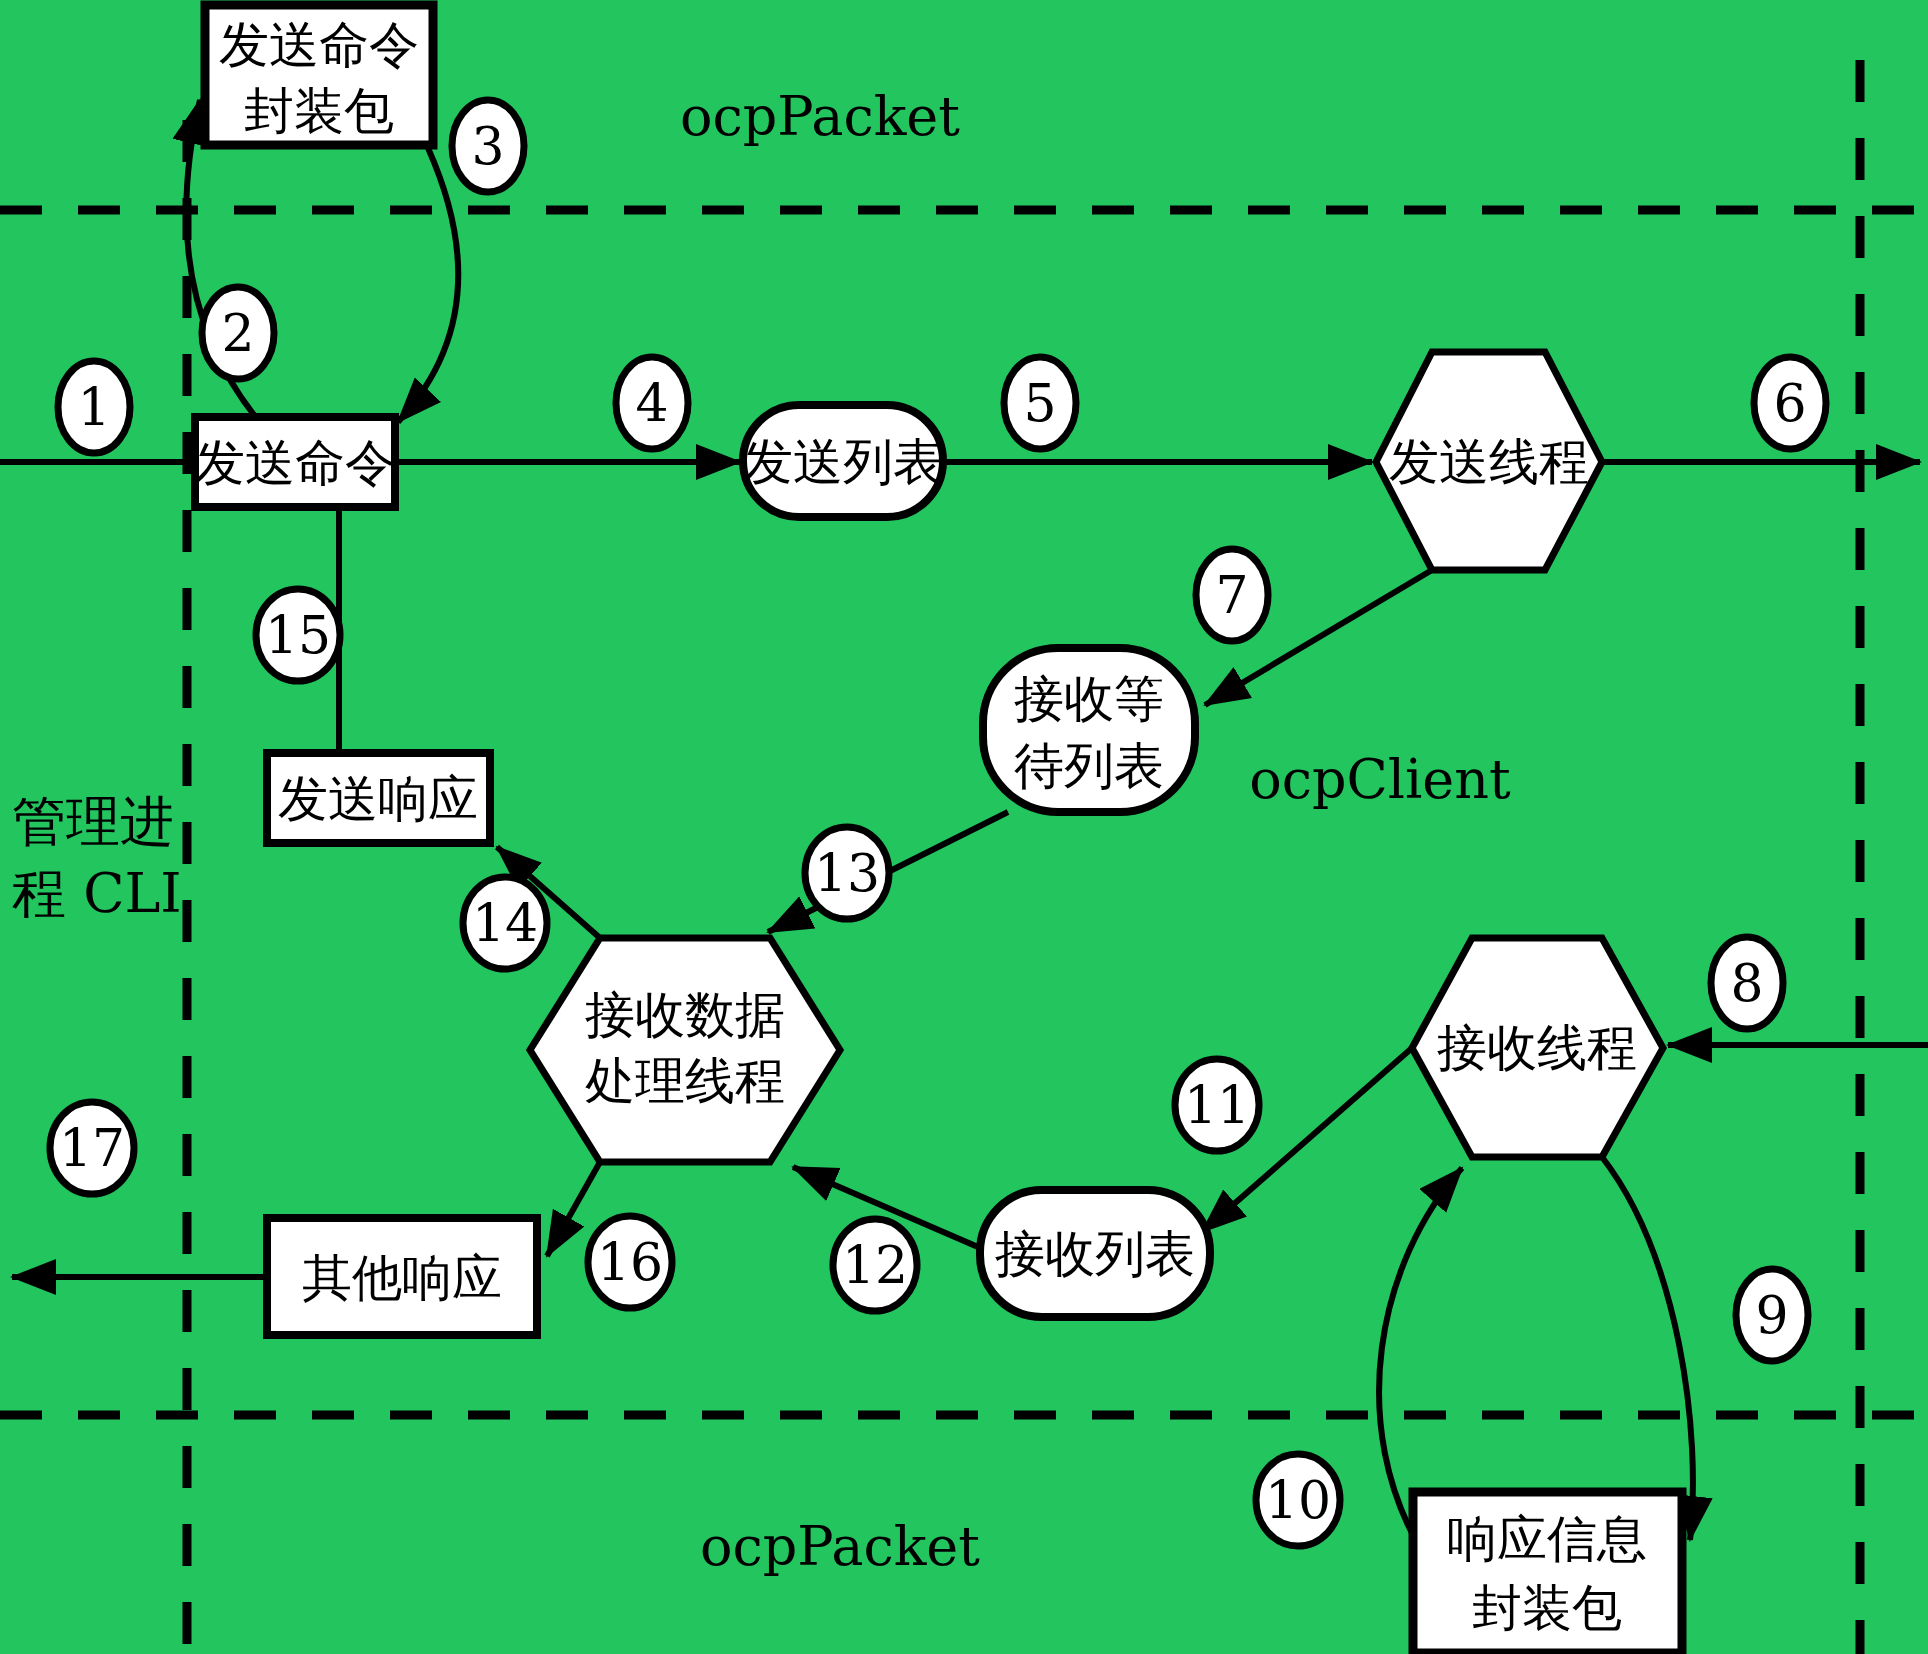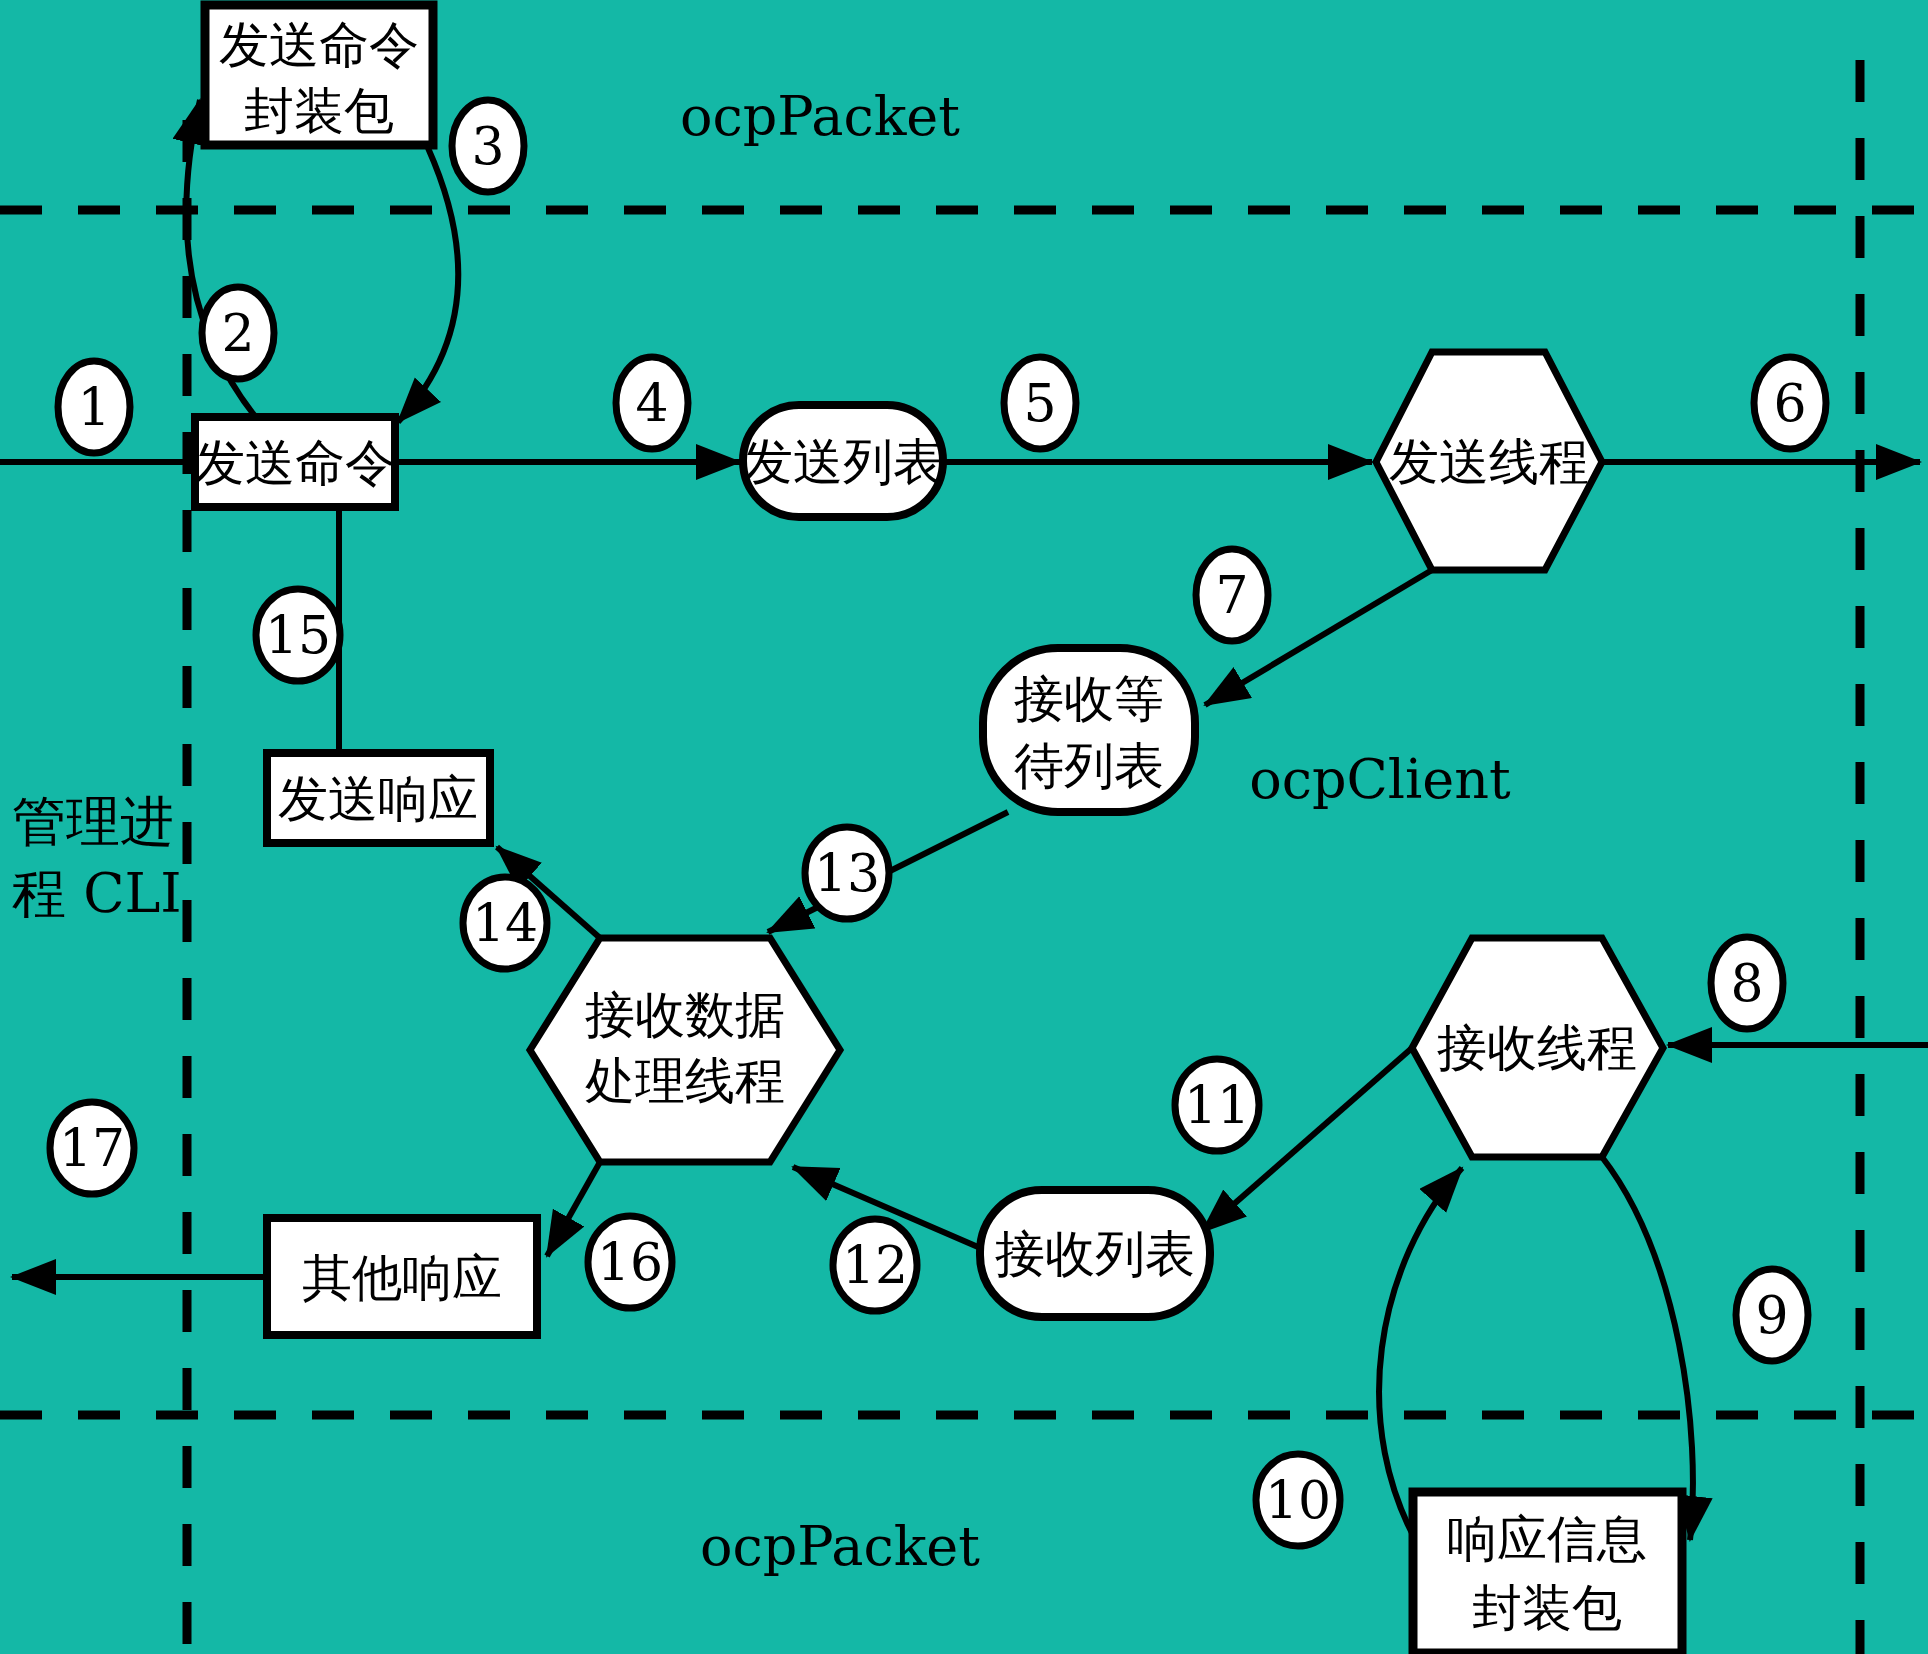--- a/index.html
+++ b/index.html
@@ -1,19 +1,19 @@
 <!DOCTYPE html>
 <html><head>
 <meta charset="utf-8">
 <style>
   html,body{margin:0;padding:0;background:#ffffff;}
   .canvas{
     position:relative;
     width:1928px;height:1654px;
-    background:#14b8a6;
+    background:#22c55e;
     font-family:"DejaVu Serif","Liberation Serif",serif;
   }
   svg{display:block;}
   text{
     font-family:"DejaVu Serif","Liberation Serif",serif;
     fill:#000000;
   }
   .node-label{font-size:50px;}
   .step-num{font-size:52px;}
   .zone-label{font-size:54px;}

